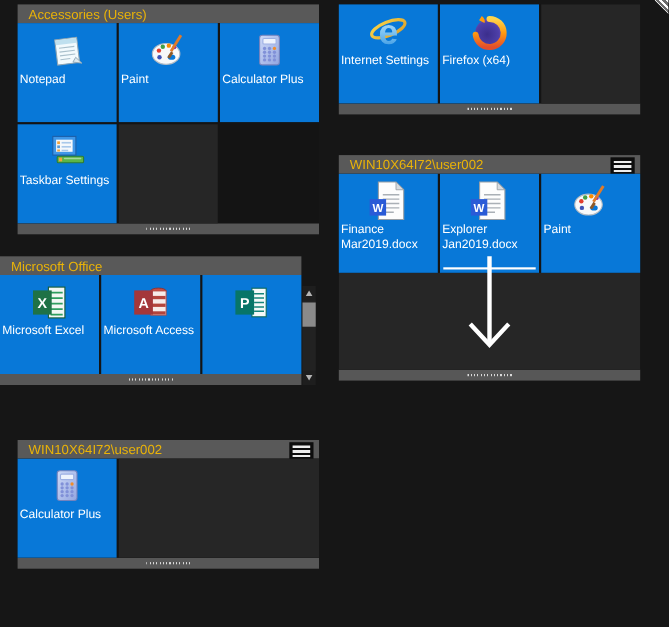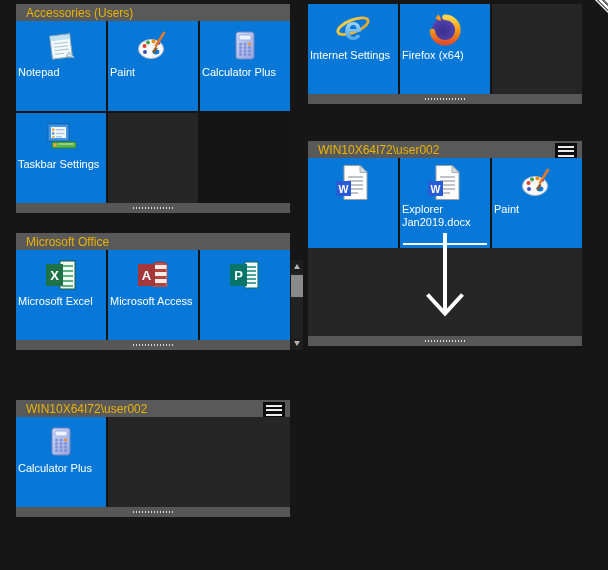--- a/index.html
+++ b/index.html
@@ -36,21 +36,21 @@
   .sb-thumb{position:absolute;left:0;right:0;top:2px;height:22px;background:#8a8a8a;cursor:grab;}
   .tri-up{width:0;height:0;border-left:3.5px solid transparent;border-right:3.5px solid transparent;
           border-bottom:5px solid #b5b5b5;}
   .tri-down{width:0;height:0;border-left:3.5px solid transparent;border-right:3.5px solid transparent;
             border-top:5px solid #b5b5b5;}
   .corner-grip{position:absolute;top:0;right:0;width:13px;height:13px;
                background:repeating-linear-gradient(45deg,#ffffff 0 2px,#6a6a6a 2px 4px);
                clip-path:polygon(0 0,100% 0,100% 100%);}
   
   .g-accessories{left:16px;top:4px;}
-  .g-office{left:16px;top:233px;}
+  .g-office{left:0;top:233px;}
   .g-browsers{left:308px;top:4px;}
   .g-win-right{left:308px;top:141px;}
   .g-win-bottom{left:16px;top:400px;}
   svg text{font-family:"Liberation Sans",sans-serif;}
 </style>
 </head>
 <body>
 
 <div class="stage">
 
@@ -279,20 +279,21 @@
         <div class="tile">
           <div class="tile-icon">
             <svg width="36" height="38" viewBox="0 0 36 38">
               <path d="M9 1.5h16l7 7v27H9z" fill="#fdfdfd" stroke="#9aa0a6"></path>
               <path d="M25 1.5l7 7h-7z" fill="#d8dce0" stroke="#9aa0a6" stroke-width="0.8"></path>
               <path d="M13 13h15M13 17h15M13 21h15M13 25h15M13 29h10" stroke="#aab0b6" stroke-width="1.3"></path>
               <rect x="1" y="17" width="15" height="15" fill="#2a5bd7"></rect>
               <text x="8.5" y="28.5" font-size="10.5" font-weight="bold" fill="#ffffff" text-anchor="middle">W</text>
             </svg>
           </div>
+          <div class="tile-label">Finance Mar2019.docx</div>
         </div>
 
         <div class="tile">
           <div class="tile-icon">
             <svg width="36" height="38" viewBox="0 0 36 38">
               <path d="M9 1.5h16l7 7v27H9z" fill="#fdfdfd" stroke="#9aa0a6"></path>
               <path d="M25 1.5l7 7h-7z" fill="#d8dce0" stroke="#9aa0a6" stroke-width="0.8"></path>
               <path d="M13 13h15M13 17h15M13 21h15M13 25h15M13 29h10" stroke="#aab0b6" stroke-width="1.3"></path>
               <rect x="1" y="17" width="15" height="15" fill="#2a5bd7"></rect>
               <text x="8.5" y="28.5" font-size="10.5" font-weight="bold" fill="#ffffff" text-anchor="middle">W</text>

